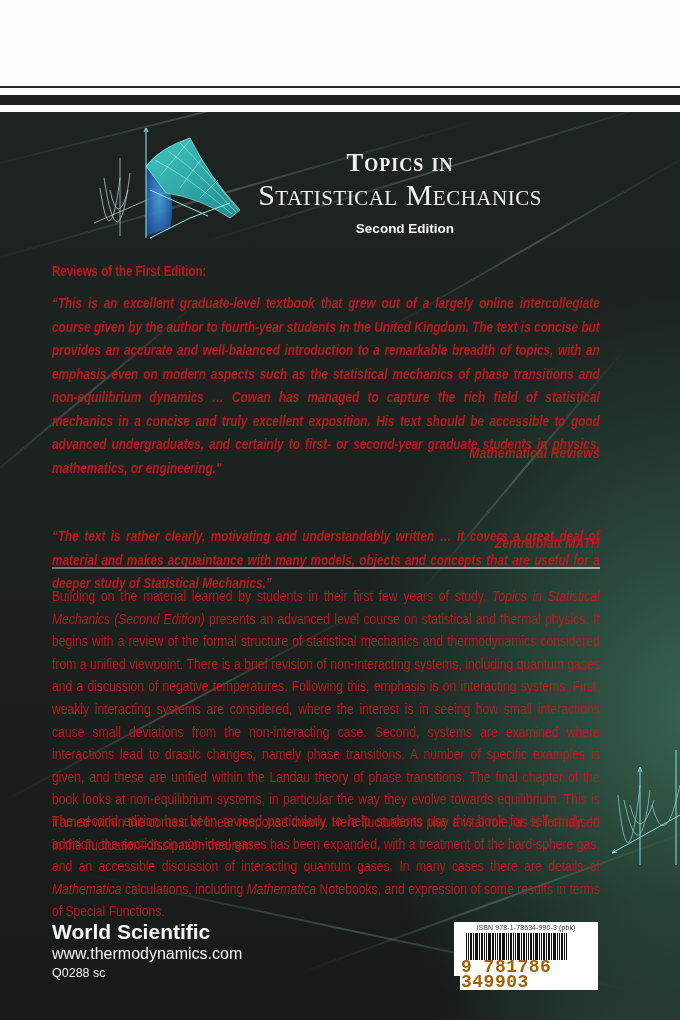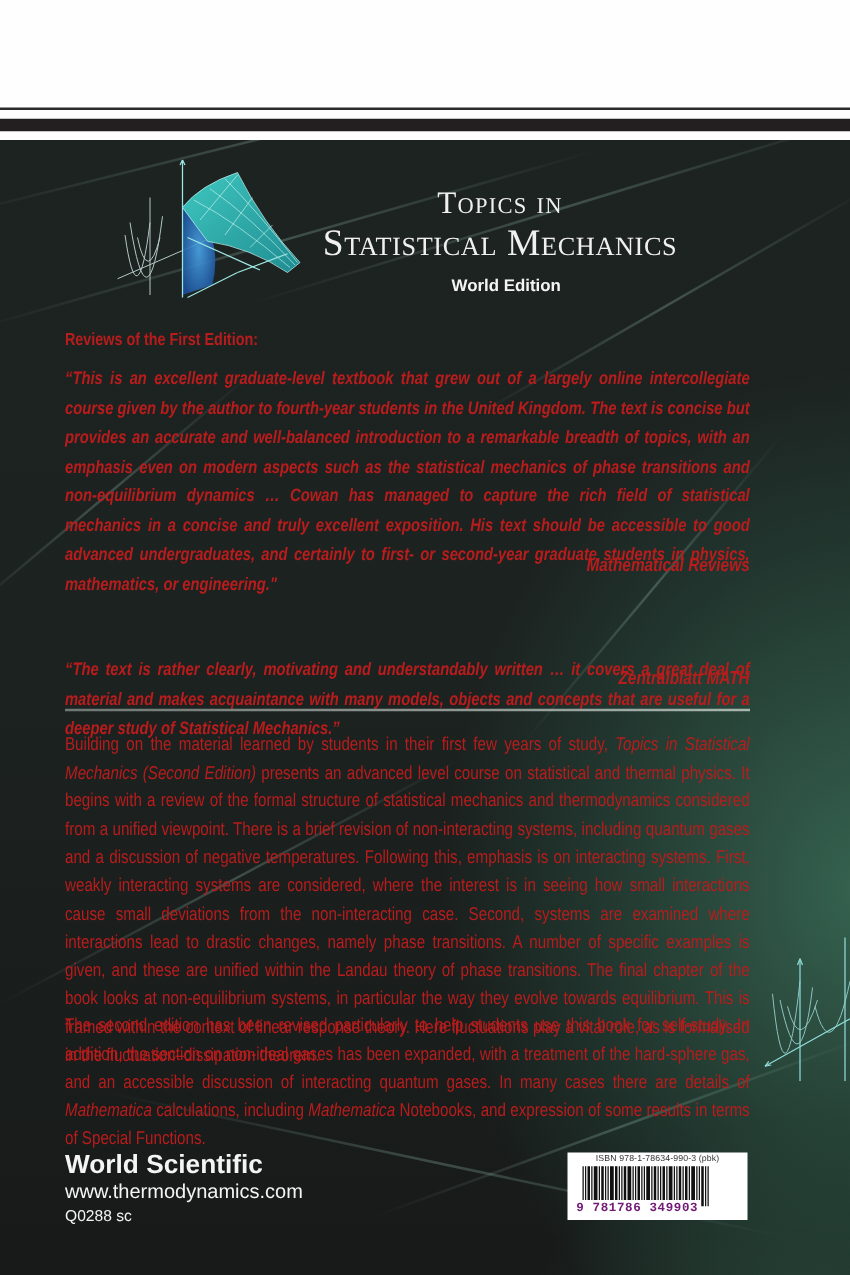--- a/index.html
+++ b/index.html
@@ -12,21 +12,21 @@
     background:
       radial-gradient(ellipse 420px 520px at 690px 600px, rgba(58,110,88,0.85), rgba(40,80,65,0.4) 55%, rgba(0,0,0,0) 80%),
       radial-gradient(ellipse 300px 260px at 640px 980px, rgba(50,90,72,0.6), rgba(0,0,0,0) 75%),
       linear-gradient(180deg, #1d2321 0%, #1c2220 50%, #171a19 100%);
     overflow: hidden;
   }
   .streak { position: absolute; height: 2px; background: linear-gradient(90deg, rgba(160,200,185,0), rgba(160,200,185,0.28), rgba(160,200,185,0)); transform-origin: left center; }
   .figure-main { position: absolute; left: 90px; top: 118px; width: 160px; height: 125px; }
   .figure-side { position: absolute; left: 610px; top: 745px; width: 70px; height: 120px; }
   .title-block { position: absolute; left: 250px; top: 148px; width: 300px; text-align: center; color: #f0f0f0; }
-  .title-line1 { font-family: "Liberation Serif", serif; font-size: 25px; letter-spacing: 1px; font-variant: small-caps; line-height: 30px; }
+  .title-line1 { font-family: "Liberation Serif", serif; font-size: 25px; letter-spacing: 1px; font-variant: small-caps; line-height: 30px; font-weight: bold; }
   .title-line2 { font-family: "Liberation Serif", serif; font-size: 30px; letter-spacing: 0.5px; font-variant: small-caps; line-height: 34px; margin-top: 0px; }
   .edition { font-family: "Liberation Sans", sans-serif; font-weight: bold; font-size: 13.5px; margin-top: 9px; color: #f4f4f4; padding-left: 10px; }
 
   .col { position: absolute; left: 52px; width: 548px; color: #b91c1c; }
   .narrow { width: 668px; transform: scaleX(0.82); transform-origin: left top; }
   .reviews-head { top: 262px; font-size: 14px; font-weight: bold; line-height: 18px; }
   .quote { font-style: italic; font-weight: bold; font-size: 14.4px; line-height: 23.5px; text-align: justify; text-align-last: left; }
   .q1 { top: 292px; }
   .src { font-style: italic; font-weight: bold; font-size: 15px; line-height: 22px; text-align: right; }
   .src1 { top: 442px; }
@@ -37,21 +37,21 @@
   .b1 { top: 585px; }
   .b2 { top: 810px; }
   .publisher { position: absolute; left: 52px; top: 920px; color: #f4f4f4; }
   .pub-name { font-size: 21px; font-weight: bold; line-height: 24px; }
   .pub-url { font-size: 16px; line-height: 20px; }
   .pub-code { font-size: 12.5px; line-height: 18px; }
   .barcode { position: absolute; left: 454px; top: 922px; width: 144px; height: 54px; background: #ffffff; }
   .isbn-label { position: absolute; top: 2px; left: 0; width: 144px; text-align: center; font-size: 7px; color: #333; letter-spacing: 0.1px; }
   .bars { position: absolute; left: 12px; top: 11px; width: 124px; height: 32px; display: flex; align-items: stretch; }
   .bars span { display: block; background: #111; margin-right: 1px; }
-  .isbn-digits { position: absolute; left: 6px; top: 38px; font-family: "Liberation Mono", monospace; font-size: 10px; font-weight: bold; color: #701a75; letter-spacing: 0.5px; background: #fff; padding: 0 1px; line-height: 15px; }
+  .isbn-digits { position: absolute; left: 6px; top: 38px; font-family: "Liberation Mono", monospace; font-size: 18px; font-weight: bold; color: #a16207; letter-spacing: 0.5px; background: #fff; padding: 0 1px; line-height: 15px; }
 </style>
 </head>
 <body>
 
 <div class="top-white"></div>
 <div class="rule-thin"></div>
 <div class="rule-thick"></div>
 
 <div class="cover">
   <div class="streak" style="left:-40px;top:60px;width:560px;transform:rotate(-14deg);"></div>
@@ -98,21 +98,21 @@
     <path d="M56 10 l-2 4 M56 10 l2 4"></path>
     <path d="M60 120 L 100 100"></path>
     <path d="M100 100 L 140 85"></path>
     <path d="M60 72 L 118 98"></path>
   </g>
 </svg>
 
 <div class="title-block">
   <div class="title-line1">Topics in</div>
   <div class="title-line2">Statistical Mechanics</div>
-  <div class="edition">World Edition</div>
+  <div class="edition">Second Edition</div>
 </div>
 
 <div class="col reviews-head">
   <div class="narrow">Reviews of the First Edition:</div>
 </div>
 
 <div class="col q1">
   <div class="narrow quote">“This is an excellent graduate-level textbook that grew out of a largely online intercollegiate course given by the author to fourth-year students in the United Kingdom. The text is concise but provides an accurate and well-balanced introduction to a remarkable breadth of topics, with an emphasis even on modern aspects such as the statistical mechanics of phase transitions and non-equilibrium dynamics … Cowan has managed to capture the rich field of statistical mechanics in a concise and truly excellent exposition. His text should be accessible to good advanced undergraduates, and certainly to first- or second-year graduate students in physics, mathematics, or engineering."</div>
 </div>
 <div class="col src1">

